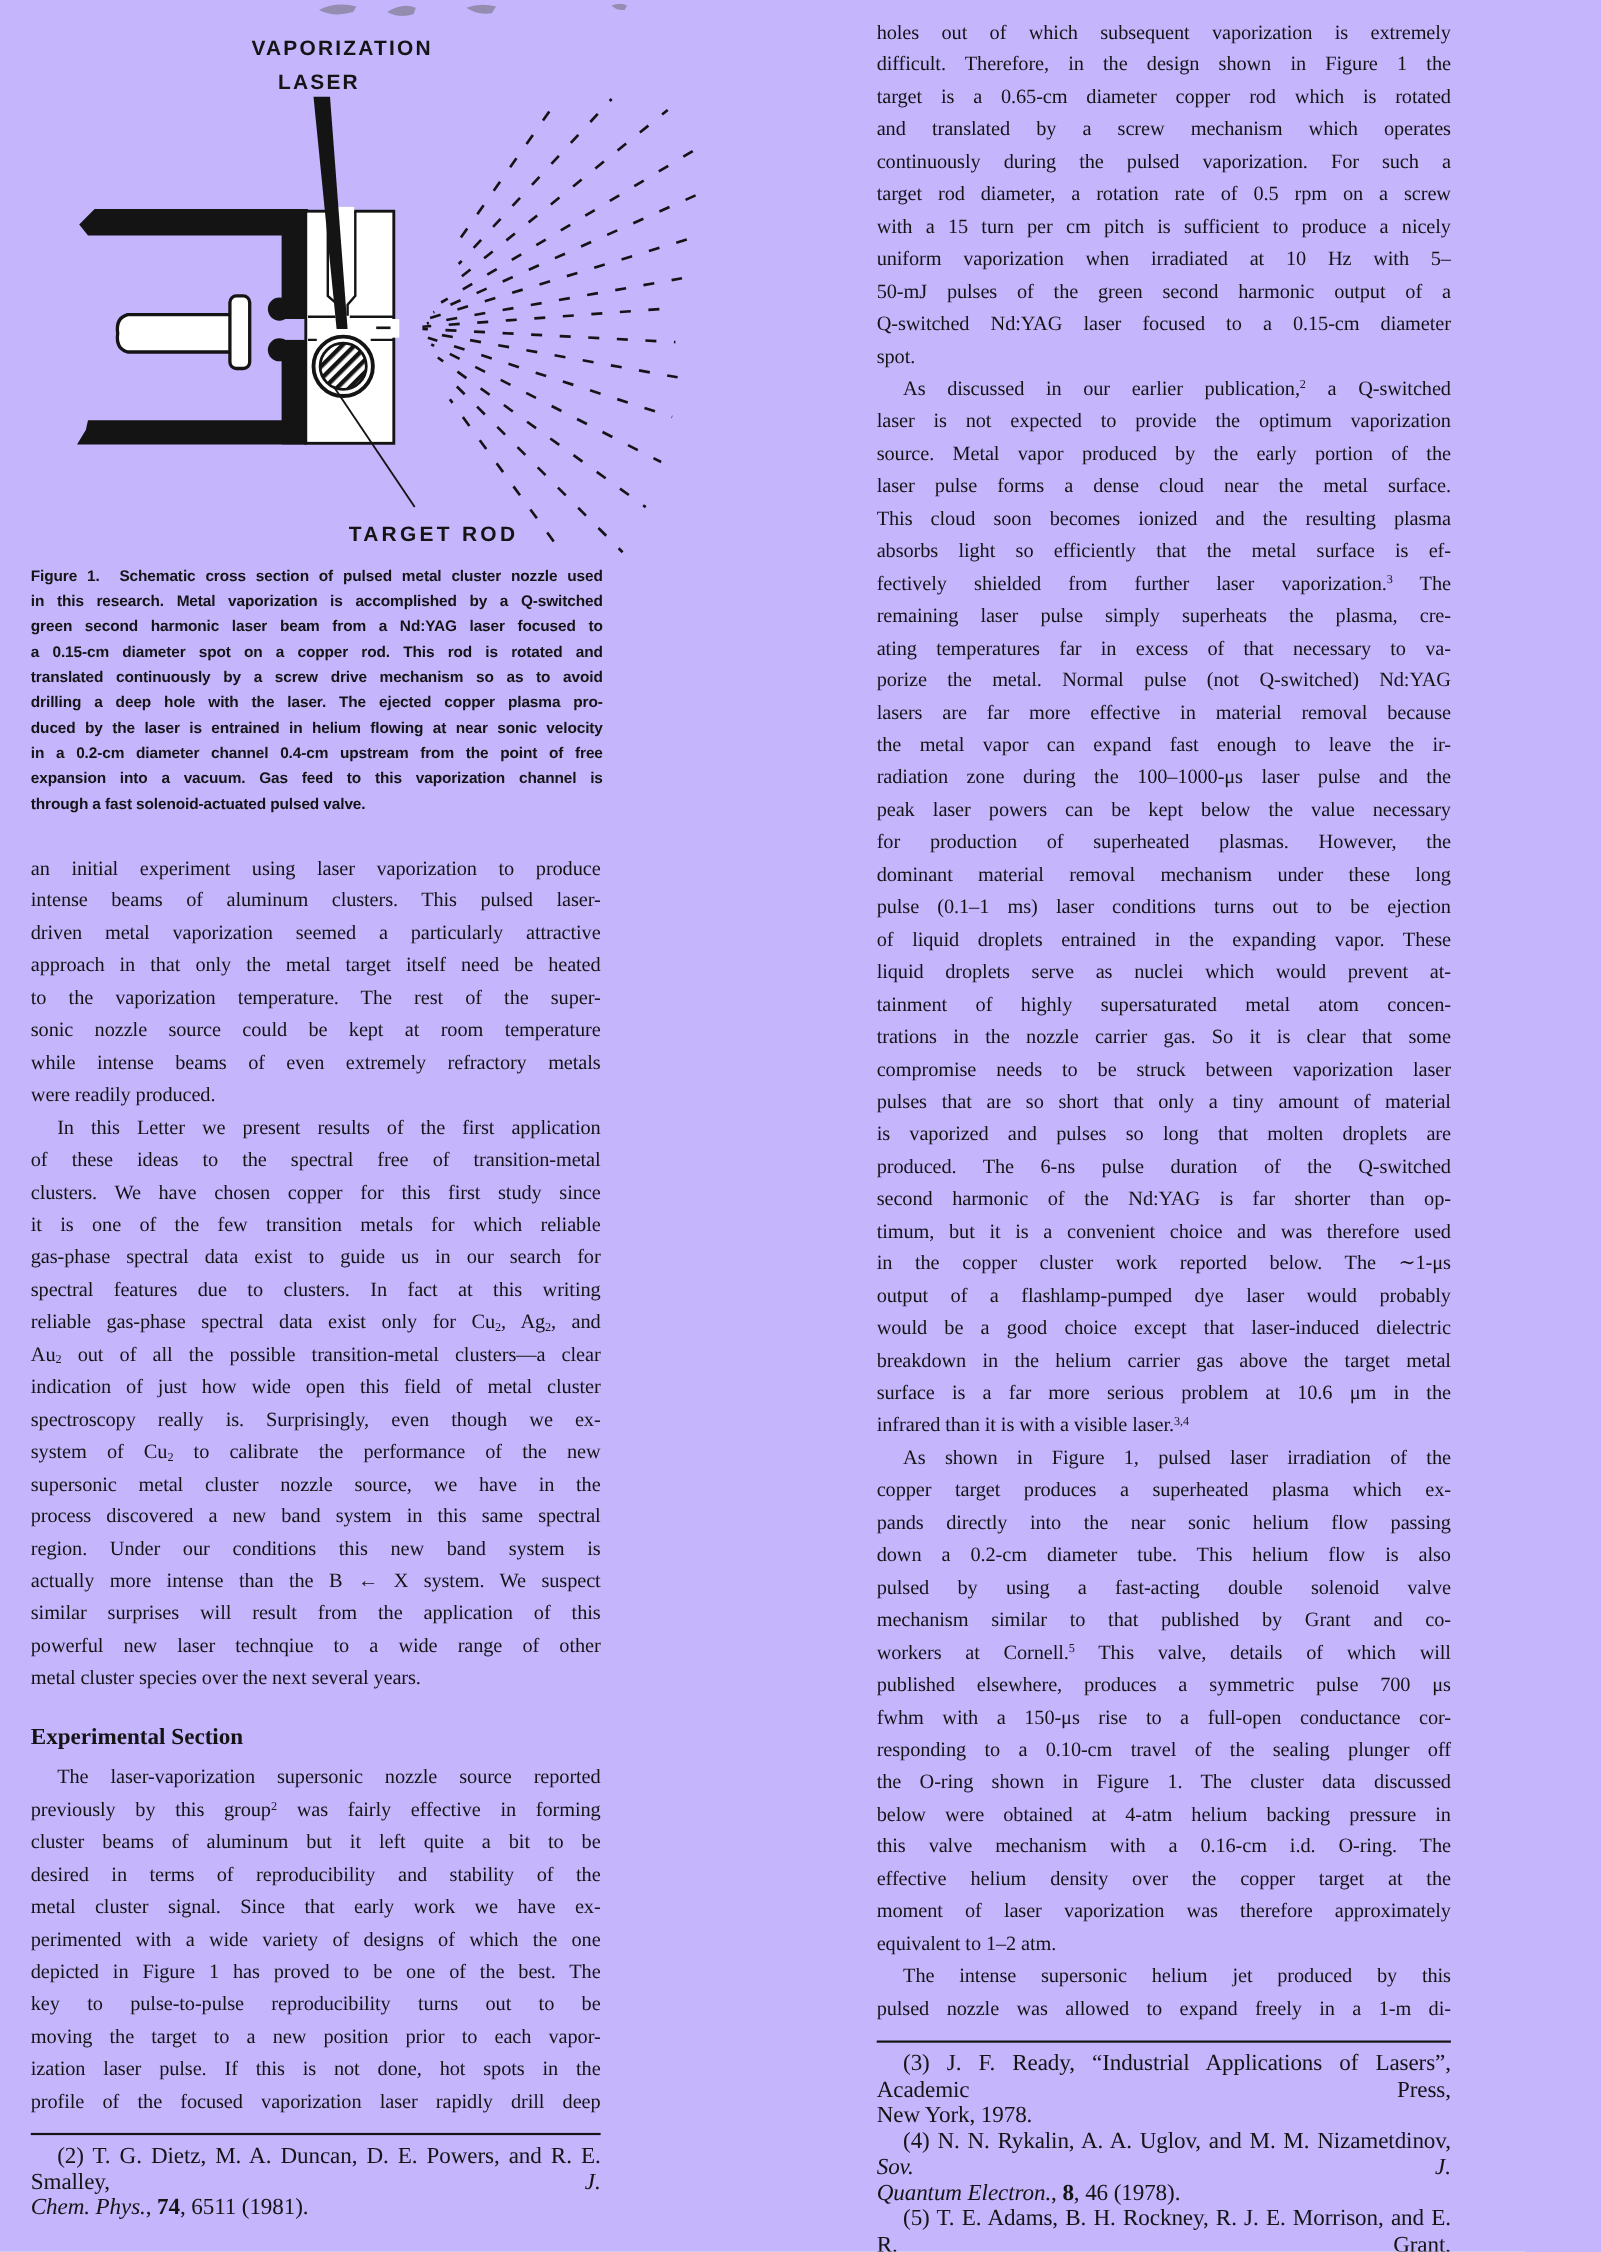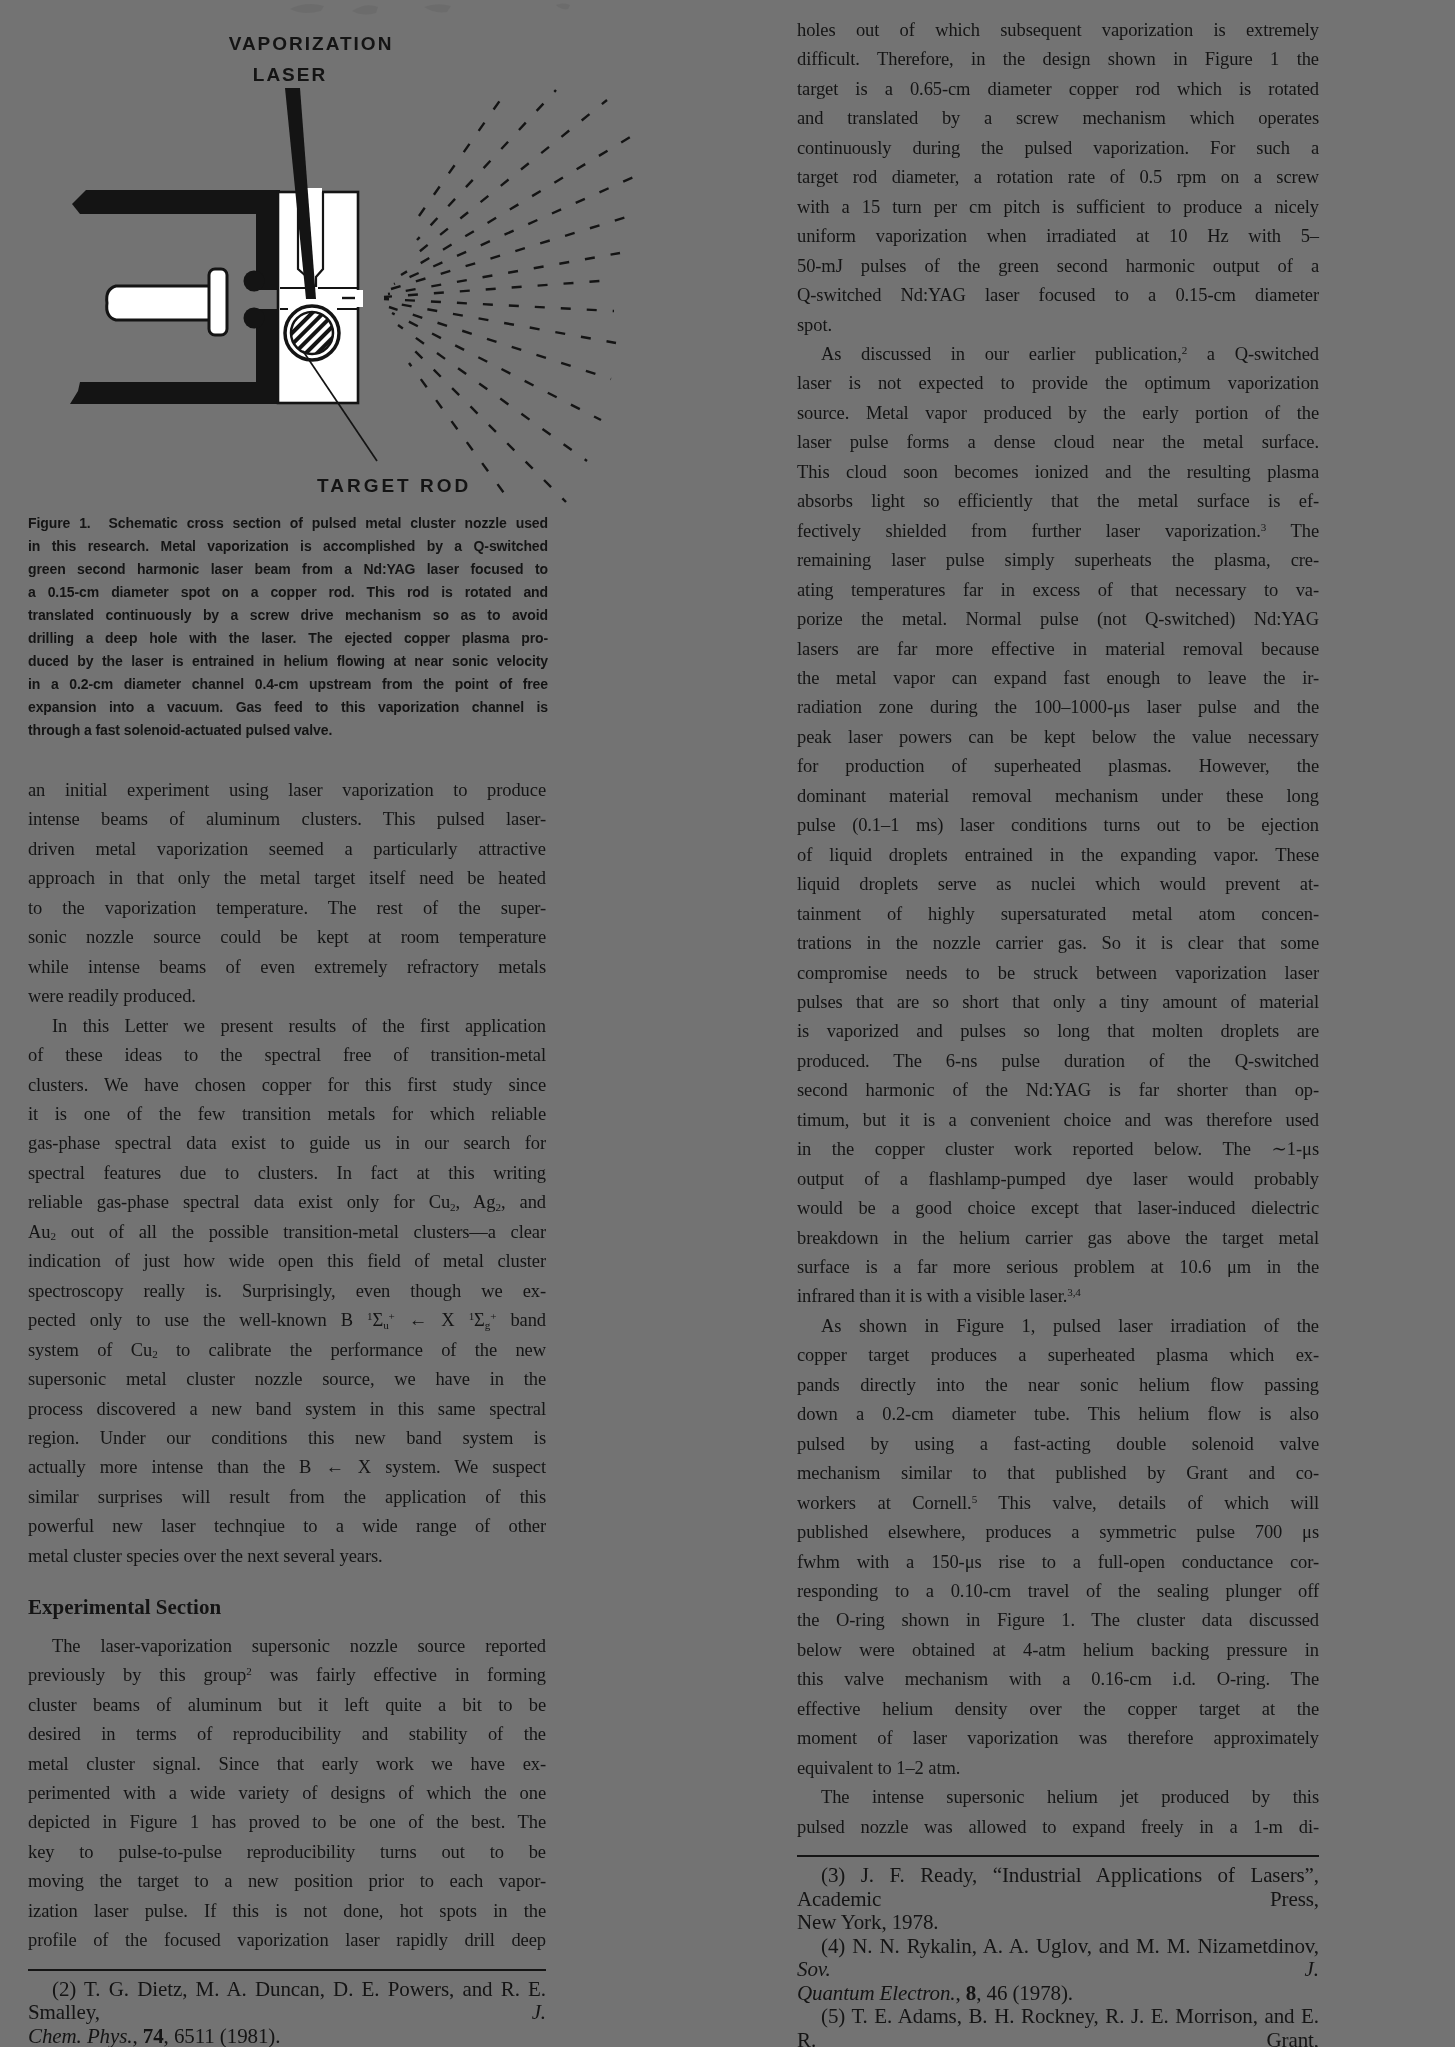--- a/index.html
+++ b/index.html
@@ -1,16 +1,16 @@
 <!DOCTYPE html>
 <html><head>
 <meta charset="utf-8">
 <style>
   html,body{margin:0;padding:0;background:#e8e8e8;}
-  .page{position:relative;width:1455px;height:2047px;background:#737373;color:#141414;overflow:hidden;}
+  .page{position:relative;width:1455px;height:2047px;background:#c4b5fd;color:#141414;overflow:hidden;}
   .caption{position:absolute;left:28px;top:512px;width:520px;
     font-family:"Liberation Sans",sans-serif;font-weight:700;font-size:14px;line-height:23px;letter-spacing:-.1px;}
   .col{position:absolute;font-family:"Liberation Serif","DejaVu Serif",serif;
     font-size:18.5px;line-height:29.45px;letter-spacing:-.1px;}
   .col-left{left:28px;top:776px;width:518px;}
   .col-right{left:765px;top:16px;width:522px;margin-left:32px;}
   .jline{text-align:justify;text-align-last:justify;}
   .end{text-align-last:left;}
   .ind{text-indent:24px;}
   .heading{font-family:inherit;font-size:21px;font-weight:700;margin:22px 0 9px 0;letter-spacing:0;}
@@ -129,21 +129,20 @@
         <div class="jline ind">In this Letter we present results of the first application</div>
         <div class="jline">of these ideas to the spectral free of transition-metal</div>
         <div class="jline">clusters.  We have chosen copper for this first study since</div>
         <div class="jline">it is one of the few transition metals for which reliable</div>
         <div class="jline">gas-phase spectral data exist to guide us in our search for</div>
         <div class="jline">spectral features due to clusters.  In fact at this writing</div>
         <div class="jline">reliable gas-phase spectral data exist only for Cu<sub>2</sub>, Ag<sub>2</sub>, and</div>
         <div class="jline">Au<sub>2</sub> out of all the possible transition-metal clusters—a clear</div>
         <div class="jline">indication of just how wide open this field of metal cluster</div>
         <div class="jline">spectroscopy really is.  Surprisingly, even though we ex-</div>
-        <div class="jline">pected only to use the well-known B <sup>1</sup>Σ<sub>u</sub><sup>+</sup> ← X <sup>1</sup>Σ<sub>g</sub><sup>+</sup> band</div>
         <div class="jline">system of Cu<sub>2</sub> to calibrate the performance of the new</div>
         <div class="jline">supersonic metal cluster nozzle source, we have in the</div>
         <div class="jline">process discovered a new band system in this same spectral</div>
         <div class="jline">region.  Under our conditions this new band system is</div>
         <div class="jline">actually more intense than the B ← X system.  We suspect</div>
         <div class="jline">similar surprises will result from the application of this</div>
         <div class="jline">powerful new laser technqiue to a wide range of other</div>
         <div class="jline end">metal cluster species over the next several years.</div>
       </div>
     <h3 class="heading">Experimental Section</h3>

